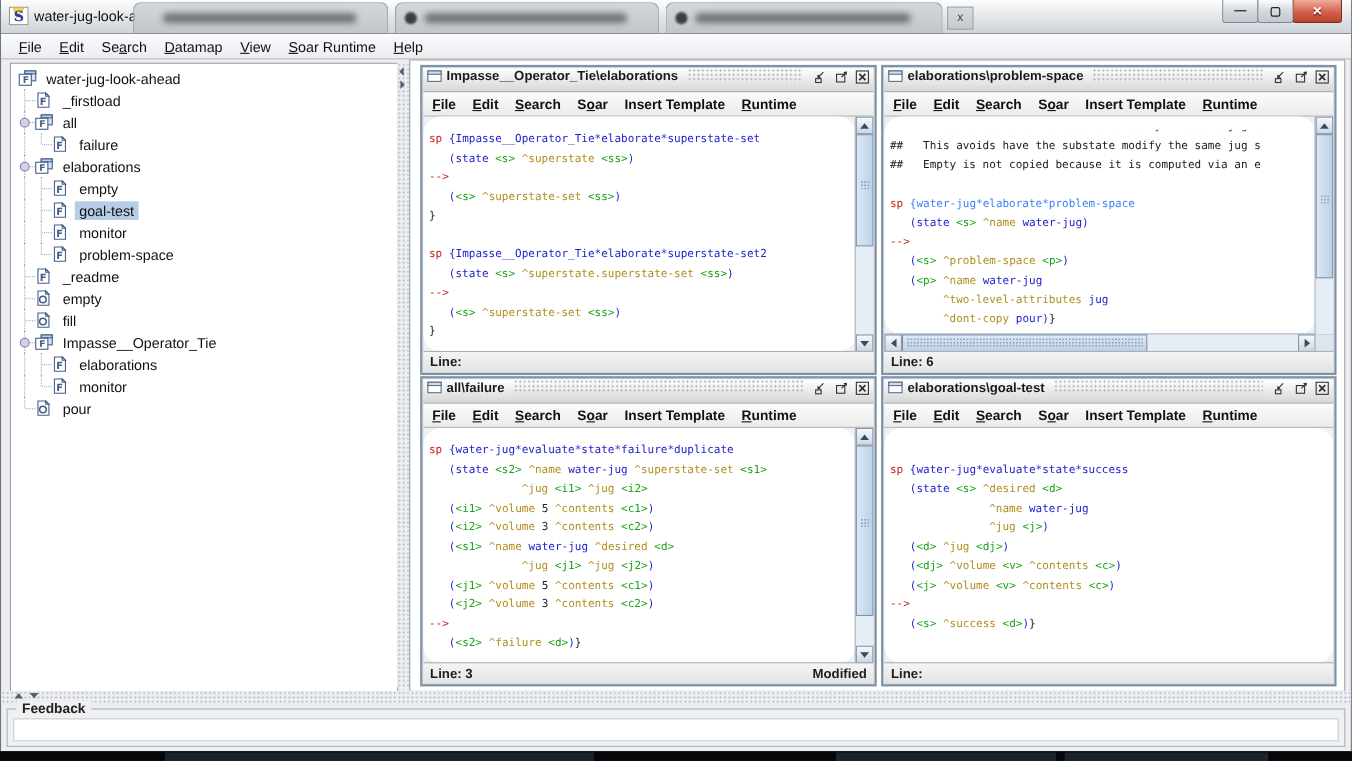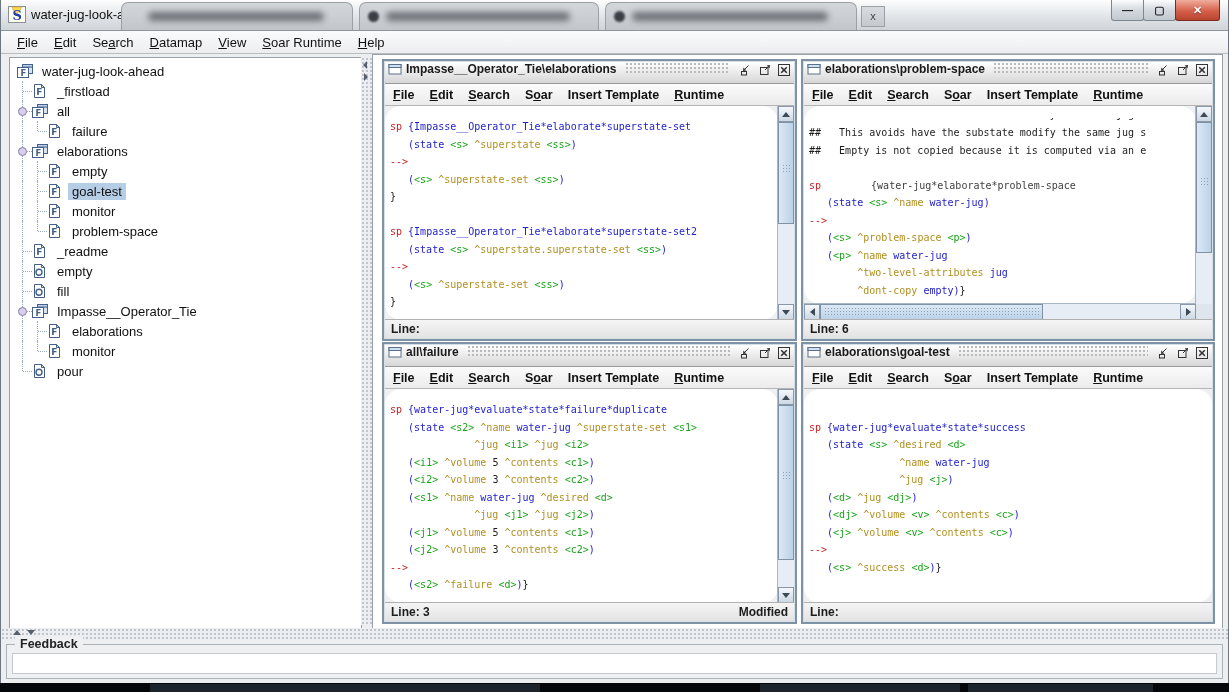--- a/index.html
+++ b/index.html
@@ -444,27 +444,27 @@
             <div class="imenu-item"><span class="u">S</span>earch</div>
             <div class="imenu-item">S<span class="u">o</span>ar</div>
             <div class="imenu-item">Insert Template</div>
             <div class="imenu-item"><span class="u">R</span>untime</div>
           </div>
           <div class="icode has-h">
             <div class="line partial"><span style="color: rgb(28, 28, 28);">##   This avoids have the substate modify the same jug s</span></div>
             <div class="line"><span style="color: rgb(28, 28, 28);">##   This avoids have the substate modify the same jug s</span></div>
             <div class="line"><span style="color: rgb(28, 28, 28);">##   Empty is not copied because it is computed via an e</span></div>
             <div class="line">&nbsp;</div>
-            <div class="line"><span style="color: rgb(196, 34, 34);">sp</span><span style="color: rgb(28, 28, 28);"> </span><span style="color: #404040; margin-left: 44px;">{water-jug*elaborate*problem-space</span></div>
+            <div class="line"><span style="color: rgb(196, 34, 34);">sp</span><span style="color: rgb(28, 28, 28);"> </span><span style="color: #3b82f6;">{water-jug*elaborate*problem-space</span></div>
             <div class="line"><span style="color: rgb(28, 28, 28);">   </span><span style="color: rgb(34, 34, 204);">(state</span><span style="color: rgb(28, 28, 28);"> </span><span style="color: rgb(25, 163, 25);">&lt;s&gt;</span><span style="color: rgb(28, 28, 28);"> </span><span style="color: rgb(176, 143, 32);">^name</span><span style="color: rgb(28, 28, 28);"> </span><span style="color: rgb(34, 34, 204);">water-jug)</span></div>
             <div class="line"><span style="color: rgb(196, 34, 34);">--&gt;</span></div>
             <div class="line"><span style="color: rgb(28, 28, 28);">   </span><span style="color: rgb(34, 34, 204);">(</span><span style="color: rgb(25, 163, 25);">&lt;s&gt;</span><span style="color: rgb(28, 28, 28);"> </span><span style="color: rgb(176, 143, 32);">^problem-space</span><span style="color: rgb(28, 28, 28);"> </span><span style="color: rgb(25, 163, 25);">&lt;p&gt;</span><span style="color: rgb(34, 34, 204);">)</span></div>
             <div class="line"><span style="color: rgb(28, 28, 28);">   </span><span style="color: rgb(34, 34, 204);">(</span><span style="color: rgb(25, 163, 25);">&lt;p&gt;</span><span style="color: rgb(28, 28, 28);"> </span><span style="color: rgb(176, 143, 32);">^name</span><span style="color: rgb(28, 28, 28);"> </span><span style="color: rgb(34, 34, 204);">water-jug</span></div>
             <div class="line"><span style="color: rgb(28, 28, 28);">        </span><span style="color: rgb(176, 143, 32);">^two-level-attributes</span><span style="color: rgb(28, 28, 28);"> </span><span style="color: rgb(34, 34, 204);">jug</span></div>
-            <div class="line"><span style="color: rgb(28, 28, 28);">        </span><span style="color: rgb(176, 143, 32);">^dont-copy</span><span style="color: rgb(28, 28, 28);"> </span><span style="color: rgb(34, 34, 204);">empty)</span><span style="color: rgb(28, 28, 28);">}</span></div>
+            <div class="line"><span style="color: rgb(28, 28, 28);">        </span><span style="color: rgb(176, 143, 32);">^dont-copy</span><span style="color: rgb(28, 28, 28);"> </span><span style="color: rgb(34, 34, 204);">pour)</span><span style="color: rgb(28, 28, 28);">}</span></div>
           </div>
           <div class="vsb">
             <div class="sb-btn up">
               <span class="tri up"></span>
             </div>
             <div class="sb-track-v">
               <div class="sb-thumb v" style="top:0%;height:72%;"></div>
             </div>
             <div class="sb-btn down">
               <span class="tri down"></span>

